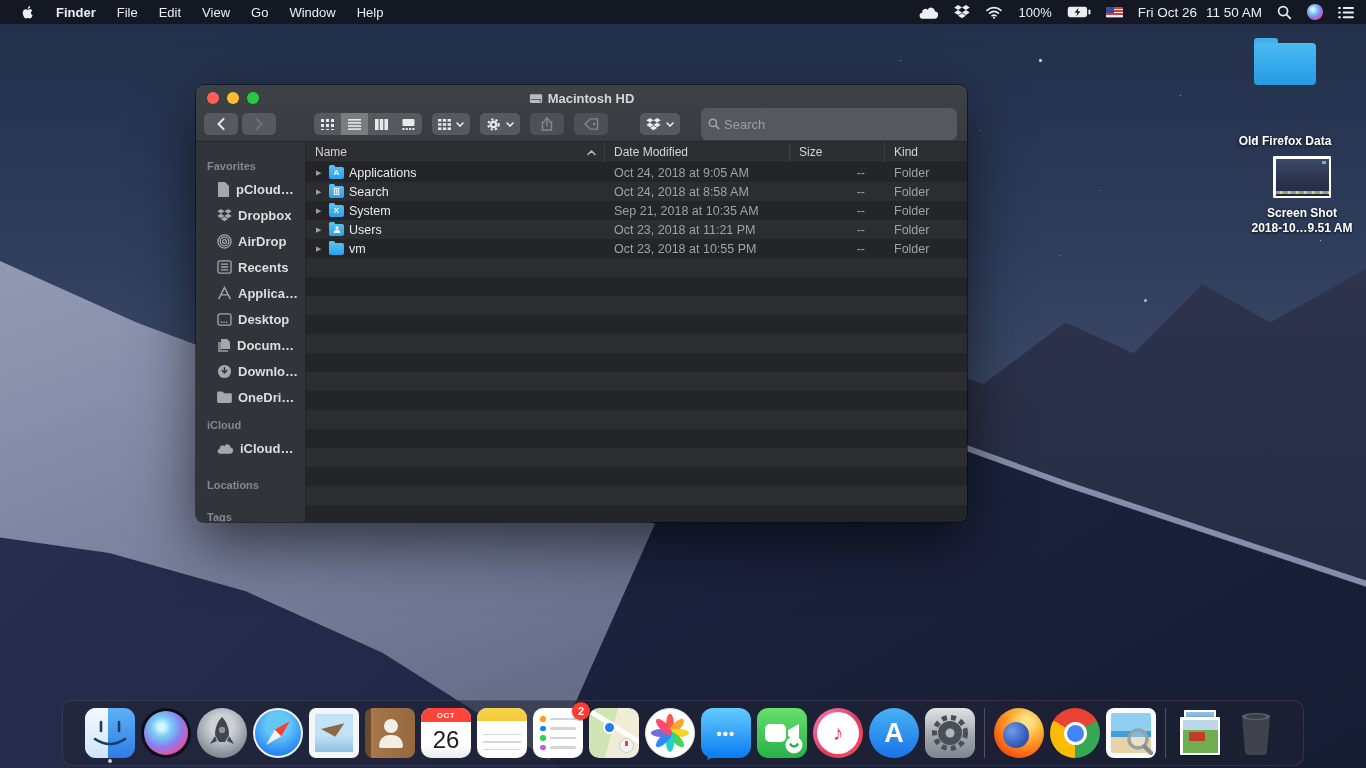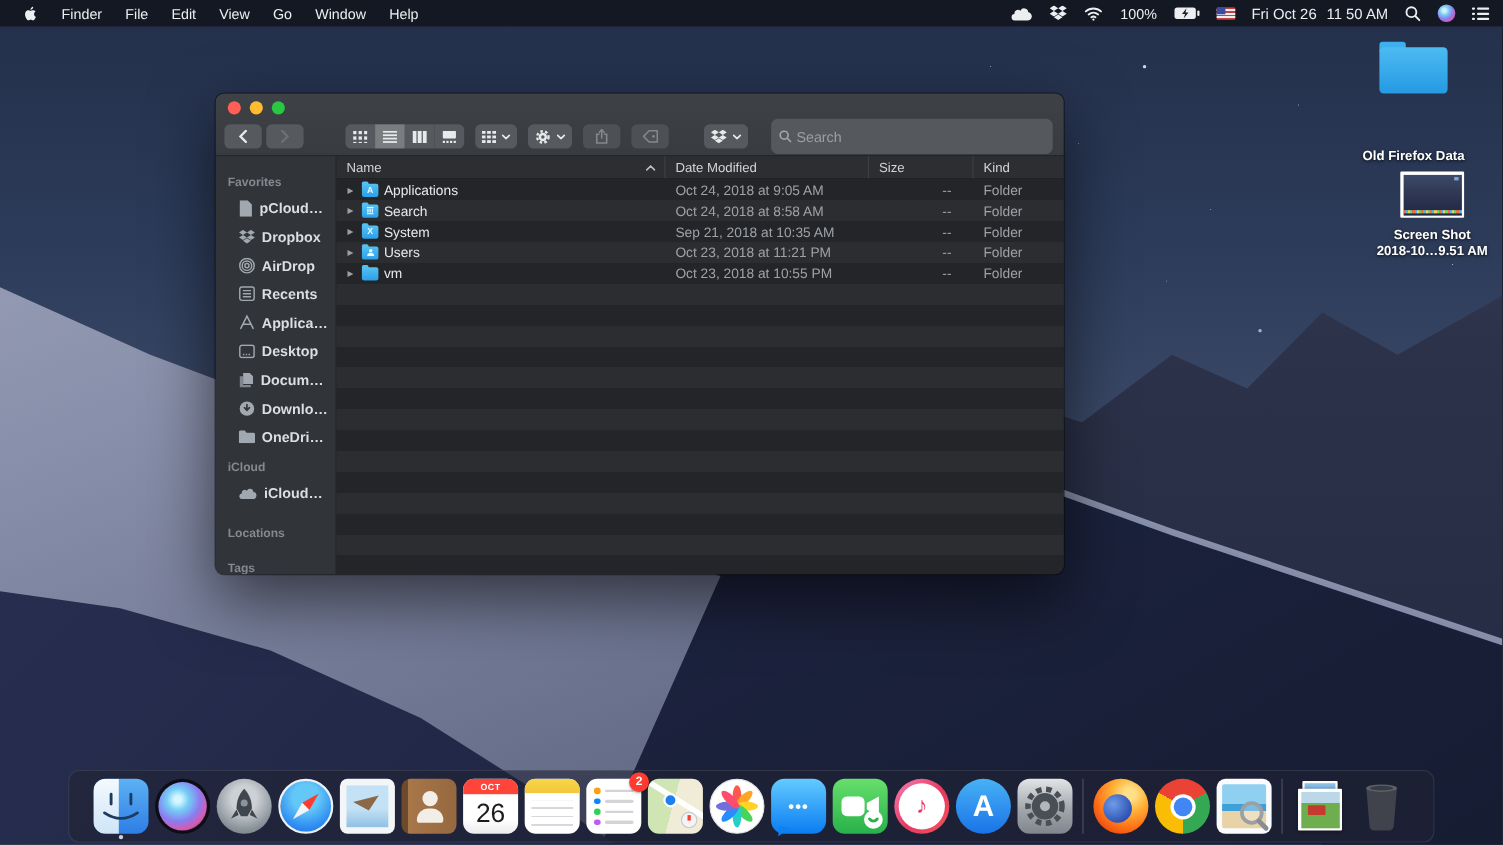--- a/index.html
+++ b/index.html
@@ -22,21 +22,21 @@
     clip-path:polygon(40% 100%,50% 60%,56% 52%,64% 54%,78% 63%,100% 76%,100% 100%); }
   .wp-ridge { background:#98a0bb; opacity:.85;
     clip-path:polygon(49.7% 60.5%,56% 52.4%,64% 54.4%,78% 63.4%,100% 76.4%,100% 75.6%,78% 62.6%,64% 53.6%,56% 51.6%,50% 59.6%); }
   .wp-dune-darkleft { background:linear-gradient(135deg,#2b3256 0%,#222948 50%,#1b2139 100%);
     clip-path:polygon(0 70%,8% 72%,18% 77%,28% 85%,36% 94%,41% 100%,0 100%); }
 
   
   .menubar { position:absolute; top:0; left:0; right:0; height:24px; background:rgba(20,23,33,.95);
     display:flex; align-items:center; color:#eceef2; font-size:13px; z-index:50; }
   .mb-left { display:flex; align-items:center; gap:21px; padding-left:20px; }
-  .mb-app { font-weight:400; }
+  .mb-app { font-weight:700; }
   .mb-item { cursor:default; }
   .mb-right { margin-left:auto; display:flex; align-items:center; gap:15px; padding-right:12px; }
   .mb-right svg { display:block; }
   .mb-flag { width:17px; height:11px; border-radius:1px; position:relative; overflow:hidden;
     background:repeating-linear-gradient(180deg,#c94040 0 1.6px,#eceef2 1.6px 3.2px); }
   .mb-flag::before { content:""; position:absolute; left:0; top:0; width:8px; height:6px; background:#3a4aa0; }
   .mb-clock { display:flex; gap:9px; font-size:13.5px; }
   .mb-siri { width:16px; height:16px; border-radius:50%;
     background:radial-gradient(circle at 38% 35%,#cdeffa 0 12%,#79c8f2 30%,#8f7bee 55%,#d95bb0 75%,#242038 95%); }
 
@@ -306,20 +306,28 @@
   </div>
 
   <div class="window">
     <div class="chrome">
       <div class="titlebar">
         <div class="lights">
           <span class="light red"></span>
           <span class="light yellow"></span>
           <span class="light green"></span>
         </div>
+        <div class="title">
+          <svg width="14" height="13" viewBox="0 0 16 14">
+              <rect x="1" y="2" width="14" height="10" rx="1.5" fill="#b8bcc2"></rect>
+              <rect x="2.2" y="7.6" width="11.6" height="1.2" fill="#5b6066"></rect>
+              <circle cx="12.6" cy="10" r="0.9" fill="#5b6066"></circle>
+            </svg>
+          <span>Macintosh HD</span>
+        </div>
       </div>
       <div class="toolbar">
         <div class="nav-group">
           <div class="tb-btn nav-btn">
             <svg width="8" height="12" viewBox="0 0 8 12" fill="none" stroke="currentColor" stroke-width="2" stroke-linecap="round">
                 <path d="M6.5 1L1.5 6l5 5"></path>
               </svg>
           </div>
           <div class="tb-btn nav-btn disabled">
             <svg width="8" height="12" viewBox="0 0 8 12" fill="none" stroke="currentColor" stroke-width="2" stroke-linecap="round">

